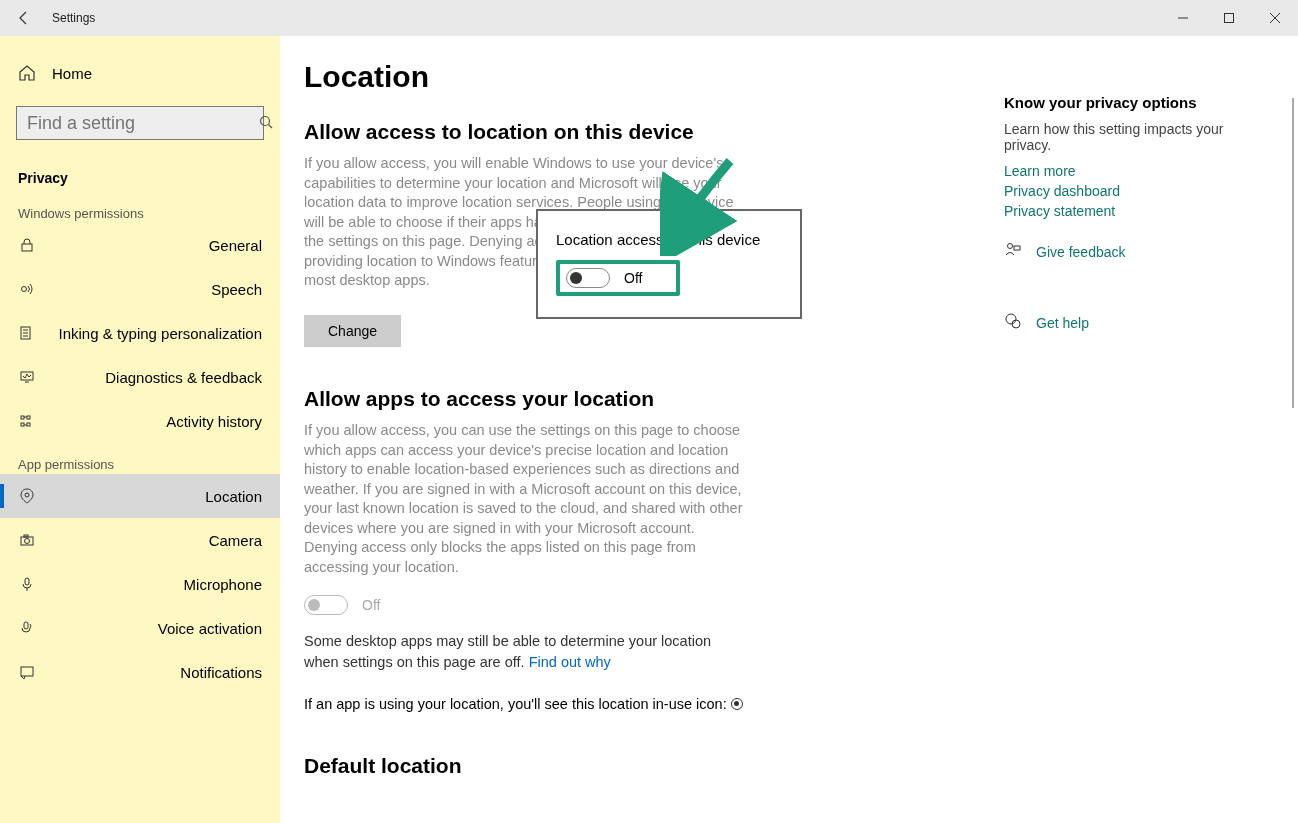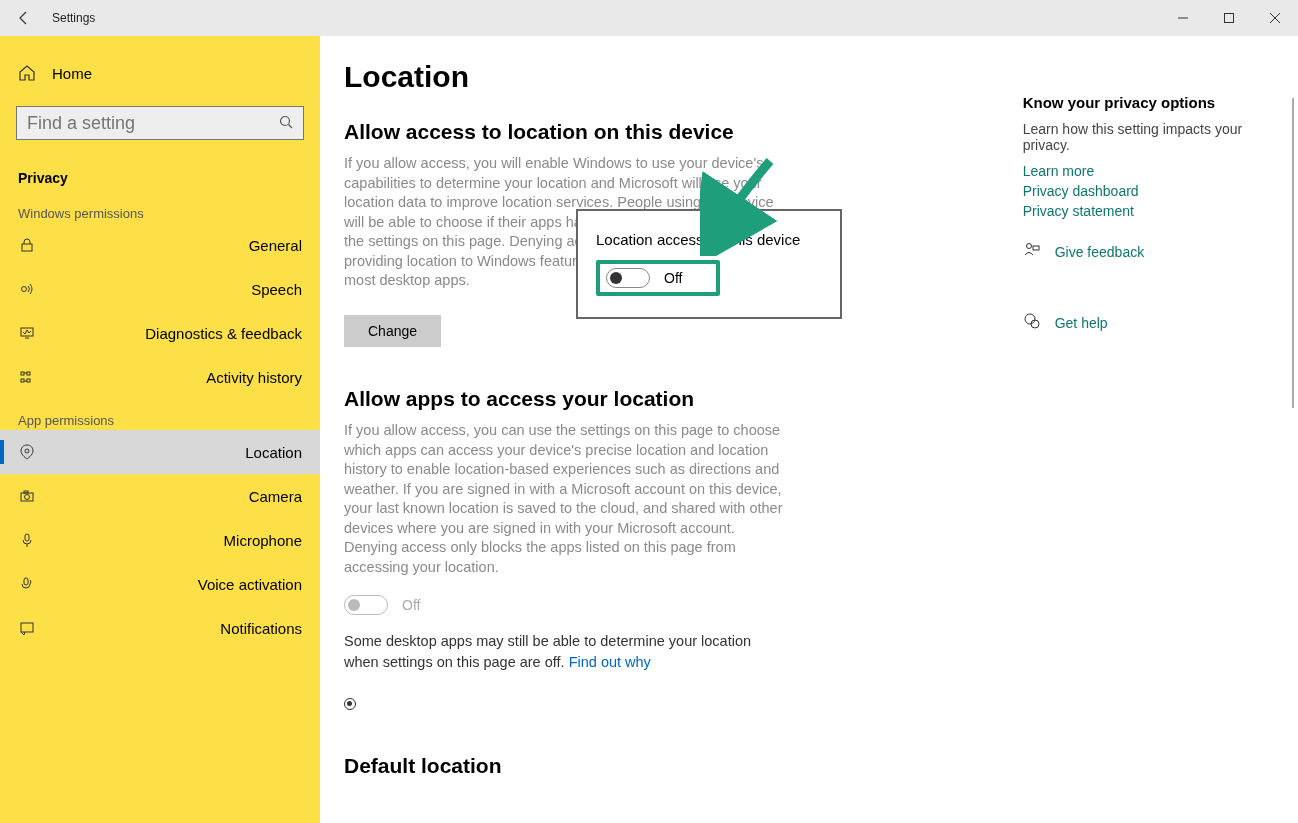--- a/index.html
+++ b/index.html
@@ -37,22 +37,22 @@
   width: 46px; height: 36px;
   display: flex; align-items: center; justify-content: center;
   cursor: pointer;
 }
 .win-btn svg { stroke: #333; }
 .container {
   display: flex;
   height: calc(100% - 36px);
 }
 .sidebar {
-  width: 320px;
-  background: #fde047;
+  width: 280px;
+  background: #fef9c3;
   padding-top: 18px;
   overflow-y: auto;
 }
 .home-row {
   display: flex;
   align-items: center;
   gap: 16px;
   padding: 10px 18px;
   font-size: 15px;
   cursor: pointer;
@@ -326,20 +326,31 @@
           <svg width="16" height="16" viewBox="0 0 16 16">
             <circle cx="5" cy="8" r="2.5" fill="none" stroke="#333"></circle>
             <path d="M9 5 Q12 8 9 11 M11 3 Q15 8 11 13" fill="none" stroke="#333"></path>
           </svg>
         </span>
       <span>Speech</span>
     </div>
     <div class="nav-item">
       <span class="nav-icon">
           <svg width="16" height="16" viewBox="0 0 16 16">
+            <rect x="2" y="2" width="9" height="12" fill="none" stroke="#333"></rect>
+            <line x1="4" y1="5" x2="9" y2="5" stroke="#333"></line>
+            <line x1="4" y1="8" x2="9" y2="8" stroke="#333"></line>
+            <line x1="4" y1="11" x2="9" y2="11" stroke="#333"></line>
+          </svg>
+        </span>
+      <span>Inking &amp; typing personalization</span>
+    </div>
+    <div class="nav-item">
+      <span class="nav-icon">
+          <svg width="16" height="16" viewBox="0 0 16 16">
             <rect x="2" y="3" width="12" height="8" fill="none" stroke="#333"></rect>
             <path d="M4 7 L6 9 L8 5 L10 8 L12 6" fill="none" stroke="#333"></path>
             <line x1="6" y1="13" x2="10" y2="13" stroke="#333"></line>
           </svg>
         </span>
       <span>Diagnostics &amp; feedback</span>
     </div>
     <div class="nav-item">
       <span class="nav-icon">
           <svg width="16" height="16" viewBox="0 0 16 16">
@@ -425,21 +436,21 @@
               <div class="knob"></div>
             </div>
           <span class="toggle-label disabled">Off</span>
         </div>
 
         <p class="body-text">
           <span>Some desktop apps may still be able to determine your location when settings on this page are off. </span><span class="link">Find out why</span>
         </p>
 
         <p class="in-use">
-          <span class="in-use-icon"></span>
+          <span>If an app is using your location, you'll see this location in-use icon: </span><span class="in-use-icon"></span>
         </p>
 
         <h2 class="sub" style="margin-top:42px">Default location</h2>
       </div>
 
       <div class="aside">
         <h3>Know your privacy options</h3>
         <p>Learn how this setting impacts your privacy.</p>
         <span class="alink">Learn more</span>
         <span class="alink">Privacy dashboard</span>

